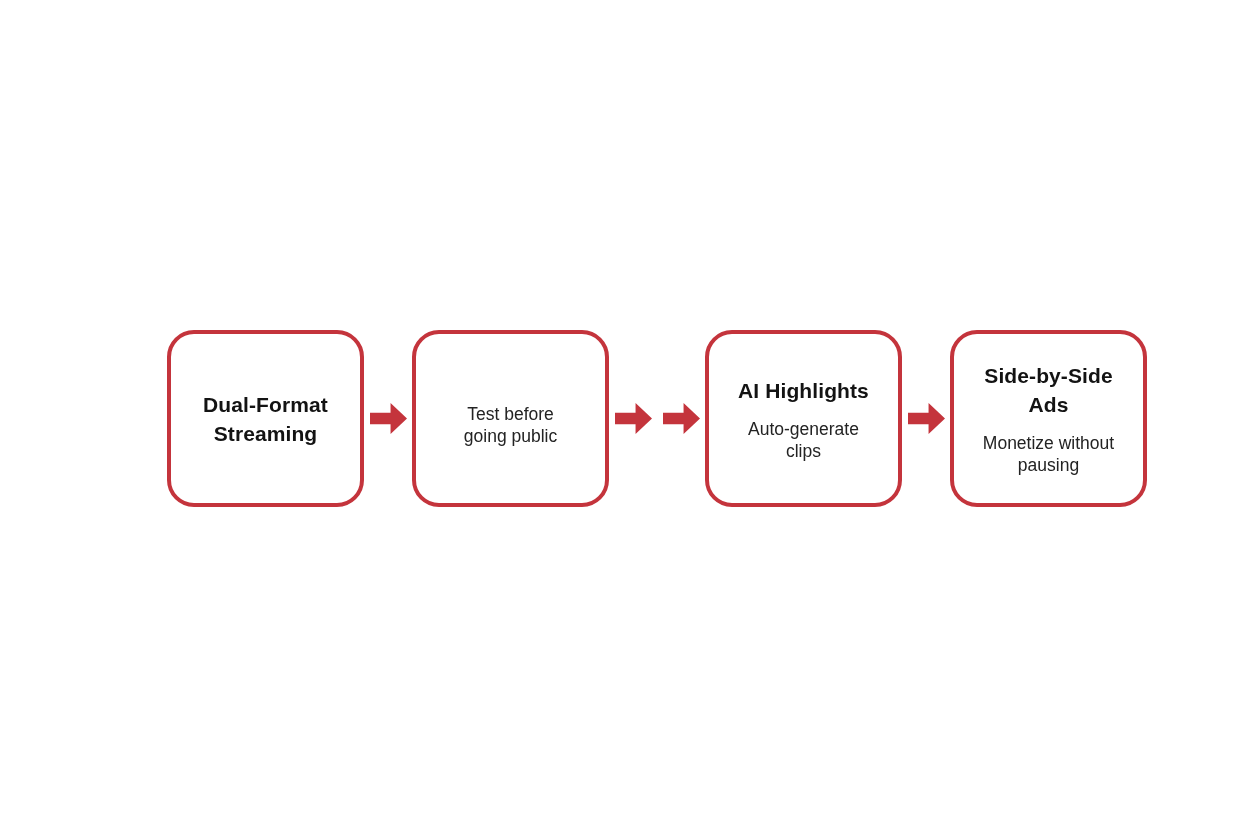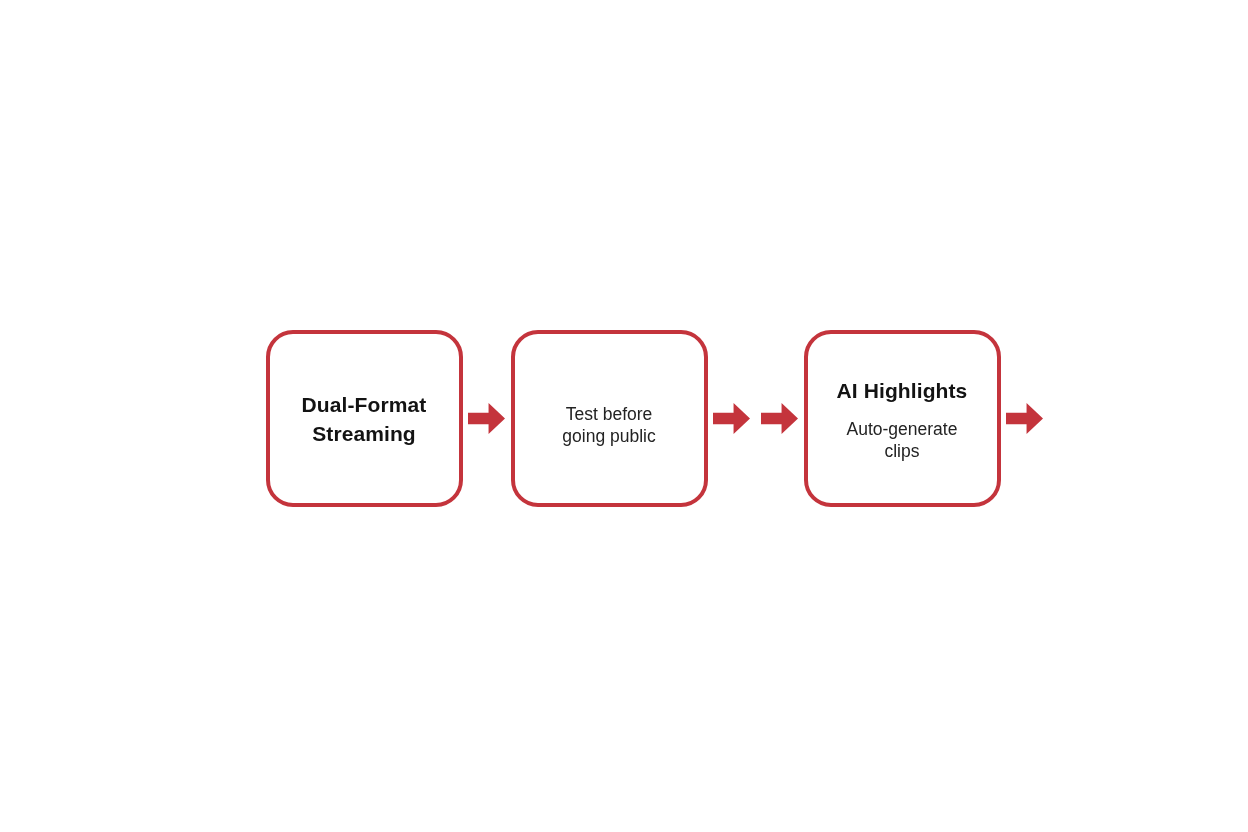--- a/index.html
+++ b/index.html
@@ -112,15 +112,21 @@
       <div class="step-subtitle">Auto-generate
 clips</div>
     </div>
 
     <div class="connector">
       <svg viewBox="0 0 36 30" aria-hidden="true">
           <polygon points="0,9.5 20,9.5 20,0 36,15 20,30 20,20.5 0,20.5"></polygon>
         </svg>
     </div>
 
+    <div class="step-card">
+      <div class="step-title">Side-by-Side
+Ads</div>
+      <div class="step-subtitle">Monetize without
+pausing</div>
+    </div>
 
   </div>
 </div>
 
 </body></html>

